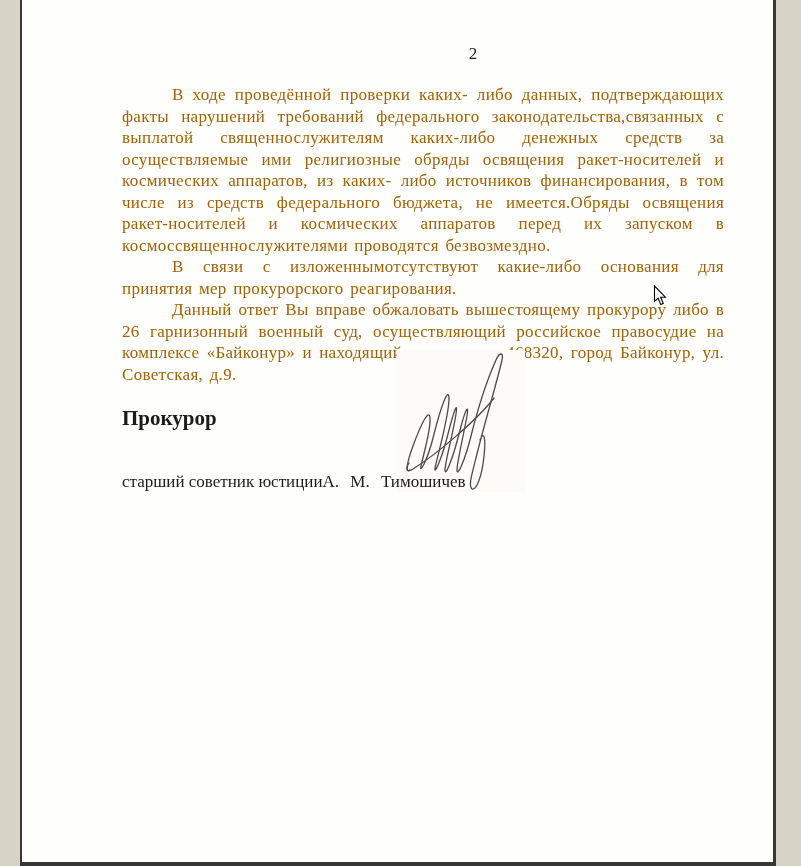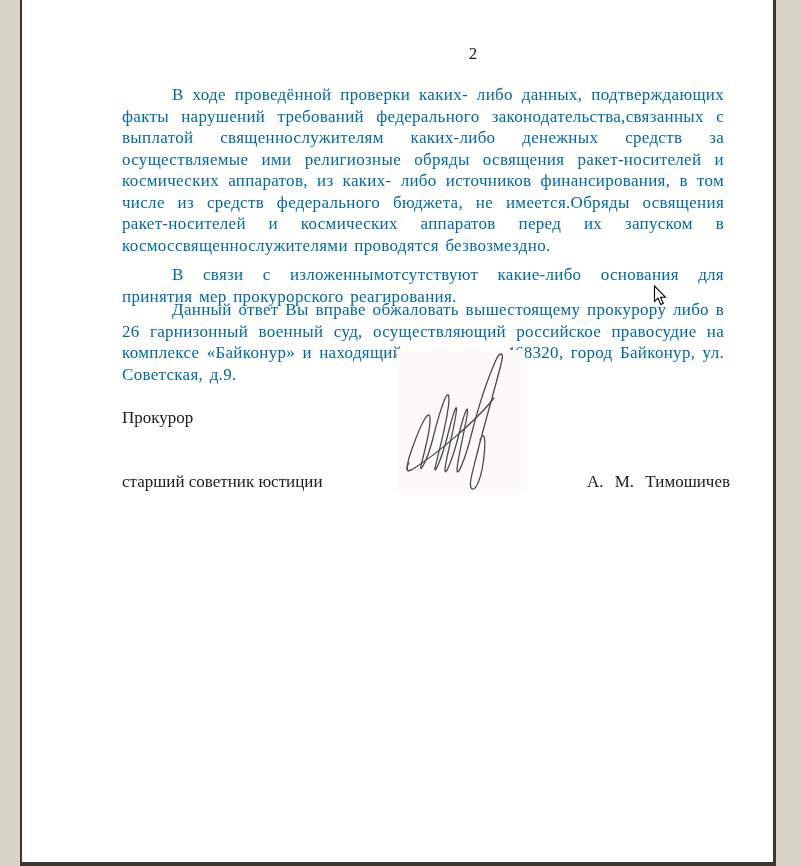--- a/index.html
+++ b/index.html
@@ -33,44 +33,45 @@
     font-size: 17px;
     color: #1b1b1b;
   }
   .para {
     position: absolute;
     left: 100px;
     width: 602px;
     margin: 0;
     font-size: 17px;
     line-height: 21.5px;
-    color: #0369a1;
+    color: #a16207;
     text-align: justify;
     text-indent: 50px;
     letter-spacing: 0.3px;
     word-spacing: 2px;
   }
   .p1 { top: 84px; }
-  .p2 { top: 256px; margin-top: 8px; }
+  .p2 { top: 256px; }
   .p3 { top: 299px; }
   .sig-titles {
     position: absolute;
     left: 100px;
     top: 407px;
-    font-size: 17px;
+    font-size: 21px;
     line-height: 22px;
     color: #1b1b1b;
+    font-weight: bold;
   }
   .rank-row {
     position: absolute;
     left: 100px;
     top: 472px;
     width: 608px;
     display: flex;
-    justify-content: space-between;
+    justify-content: flex-start;
     font-size: 17px;
     color: #1b1b1b;
   }
   .signer-name { word-spacing: 7px; font-family: Liberation Serif, serif; }
   .signature {
     position: absolute;
     left: 375px;
     top: 350px;
     width: 128px;
     height: 142px;

